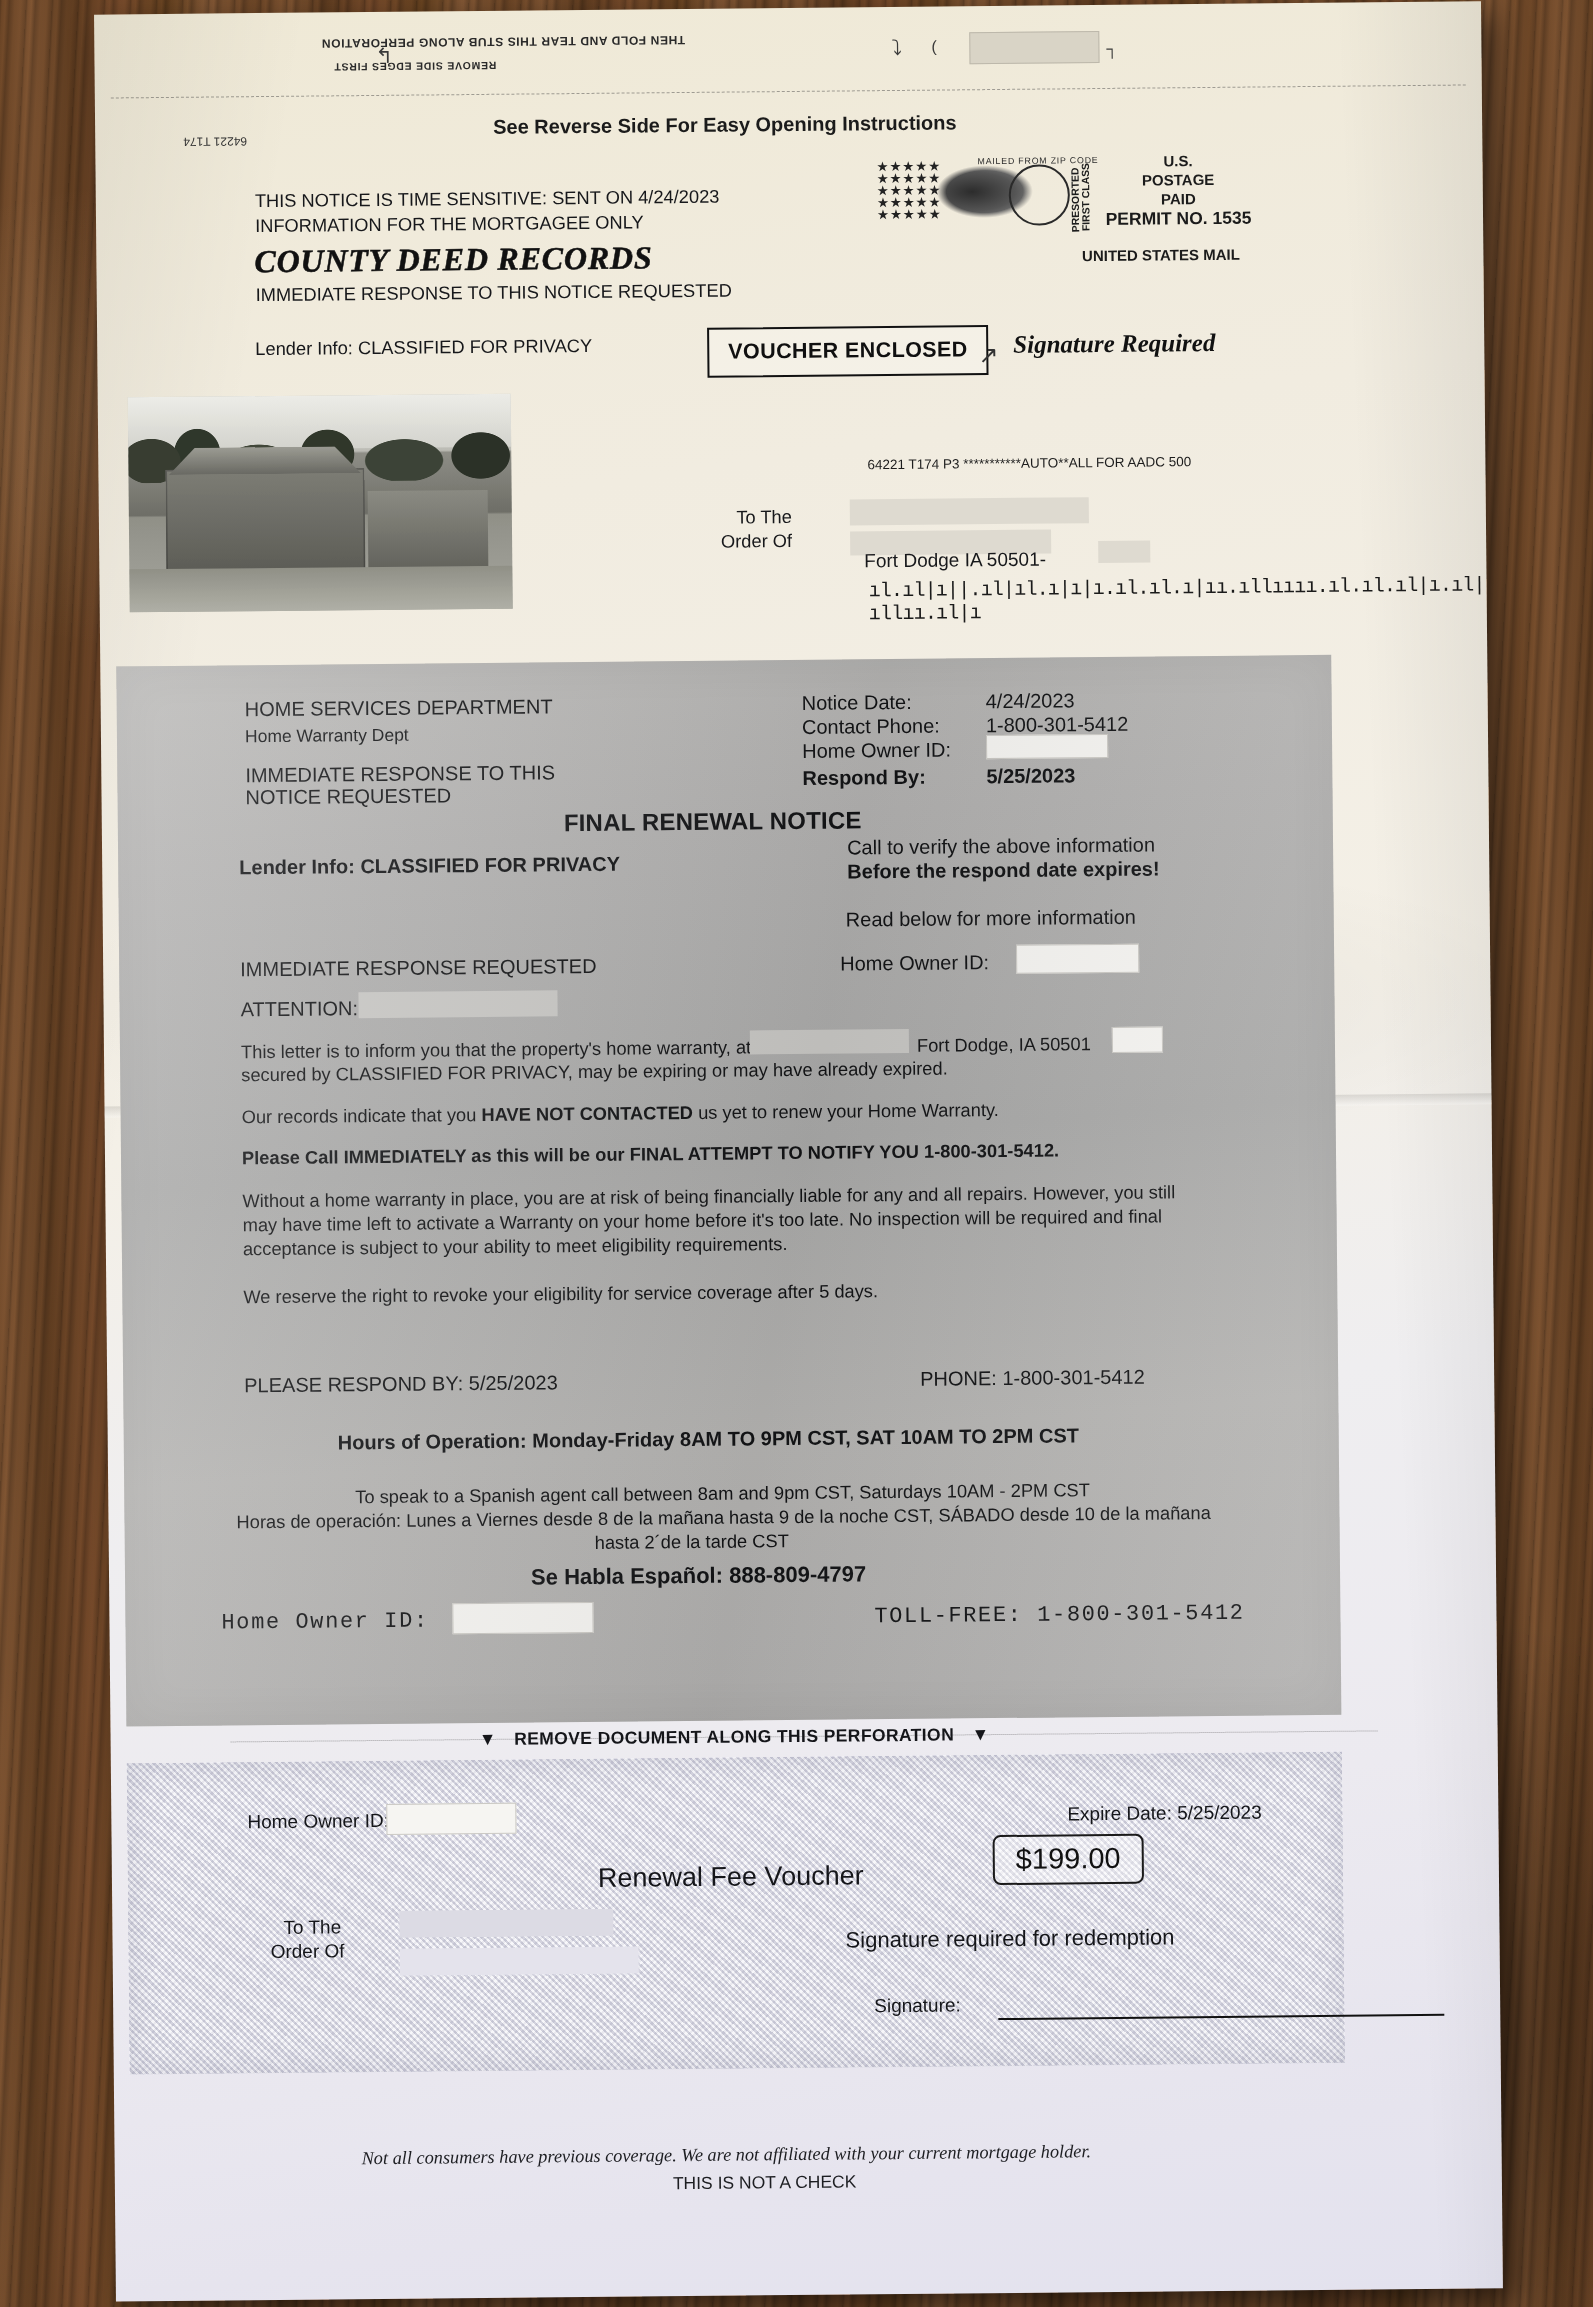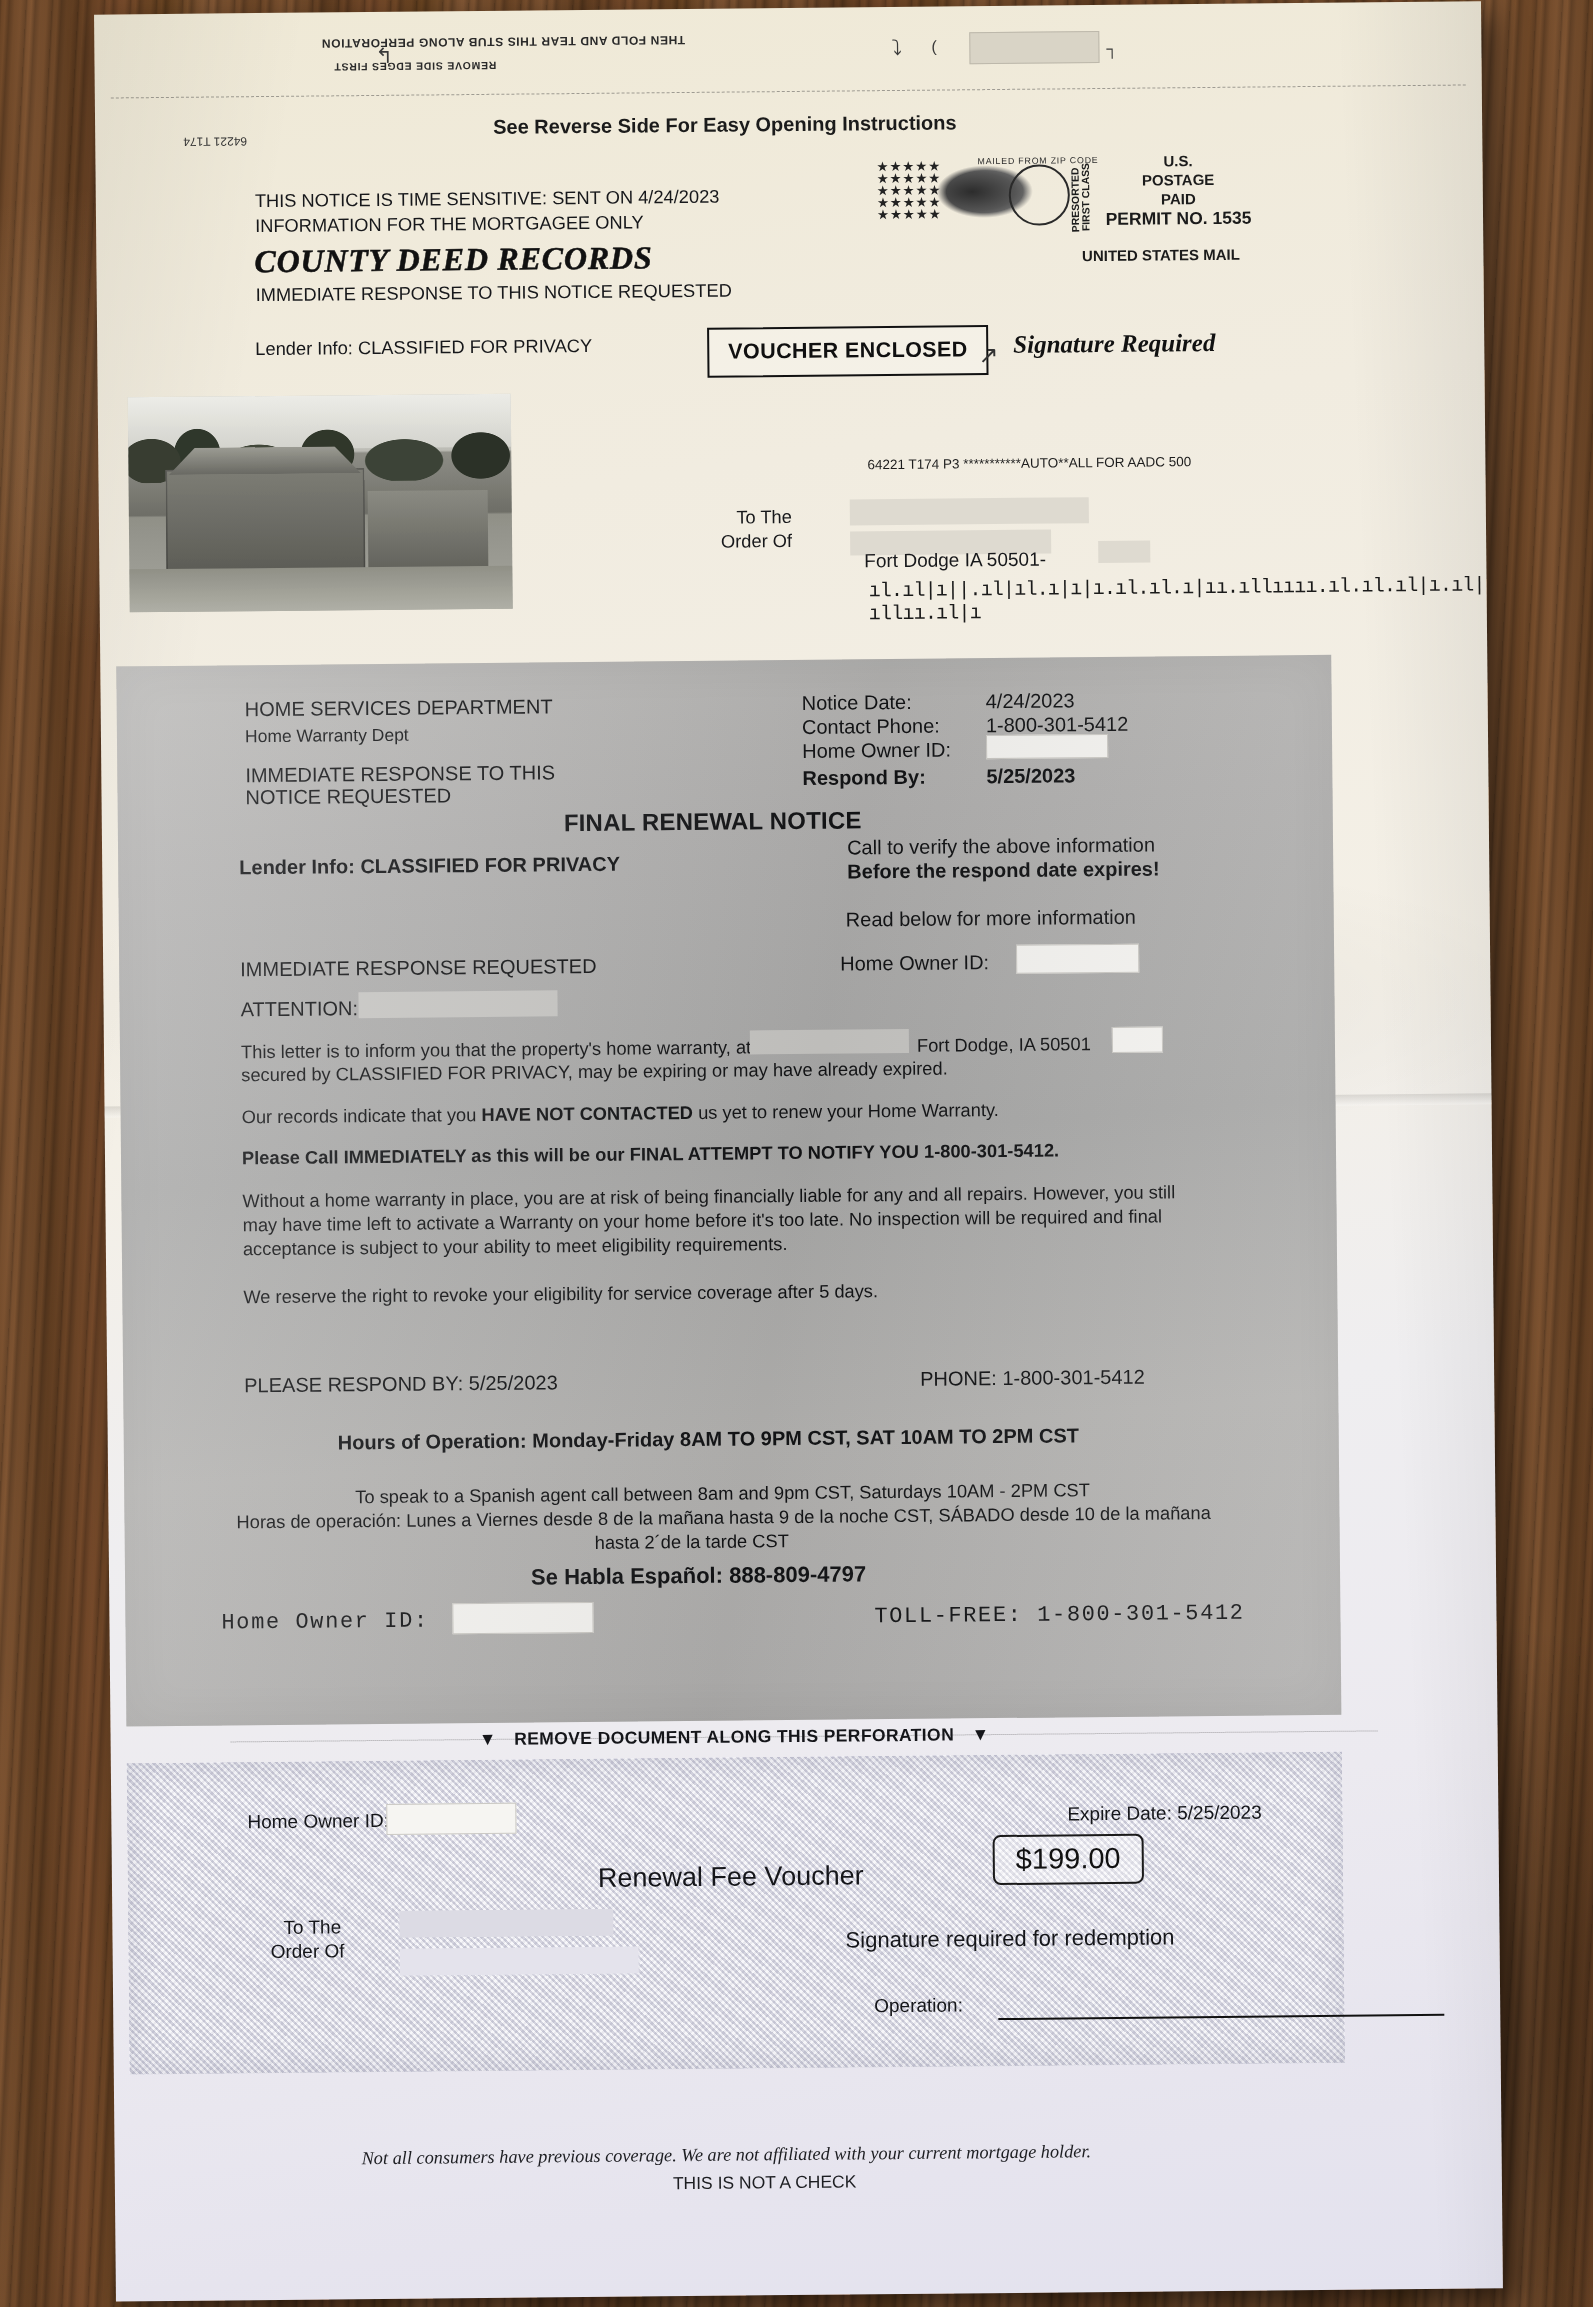--- a/index.html
+++ b/index.html
@@ -394,21 +394,21 @@
         <span>$199.00</span>
       </div>
 
       <div class="v" style="left:155px;top:155px;font-size:19px;">To The</div>
       <div class="v" style="left:142px;top:179px;font-size:19px;">Order Of</div>
       <div class="redact" style="left:271px;top:150px;width:214px;height:27px;background:#dcdbe4;"></div>
       <div class="redact" style="left:271px;top:188px;width:239px;height:27px;background:#e4e3ec;"></div>
 
       <div class="v" style="left:717px;top:171px;font-size:22px;">Signature required for redemption</div>
 
-      <div class="v" style="left:745px;top:239px;font-size:19px;">Operation:</div>
+      <div class="v" style="left:745px;top:239px;font-size:19px;">Signature:</div>
       <div class="sig-rule" style="left:869px;top:263px;width:446px;"></div>
     </div>
 
     <div class="footer-note" style="left:247px;top:2136px;">Not all consumers have previous coverage. We are not affiliated with your current mortgage holder.</div>
     <div class="footer-note2" style="left:558px;top:2164px;">THIS IS NOT A CHECK</div>
   </div>
 </div>
 
 
 </body></html>

